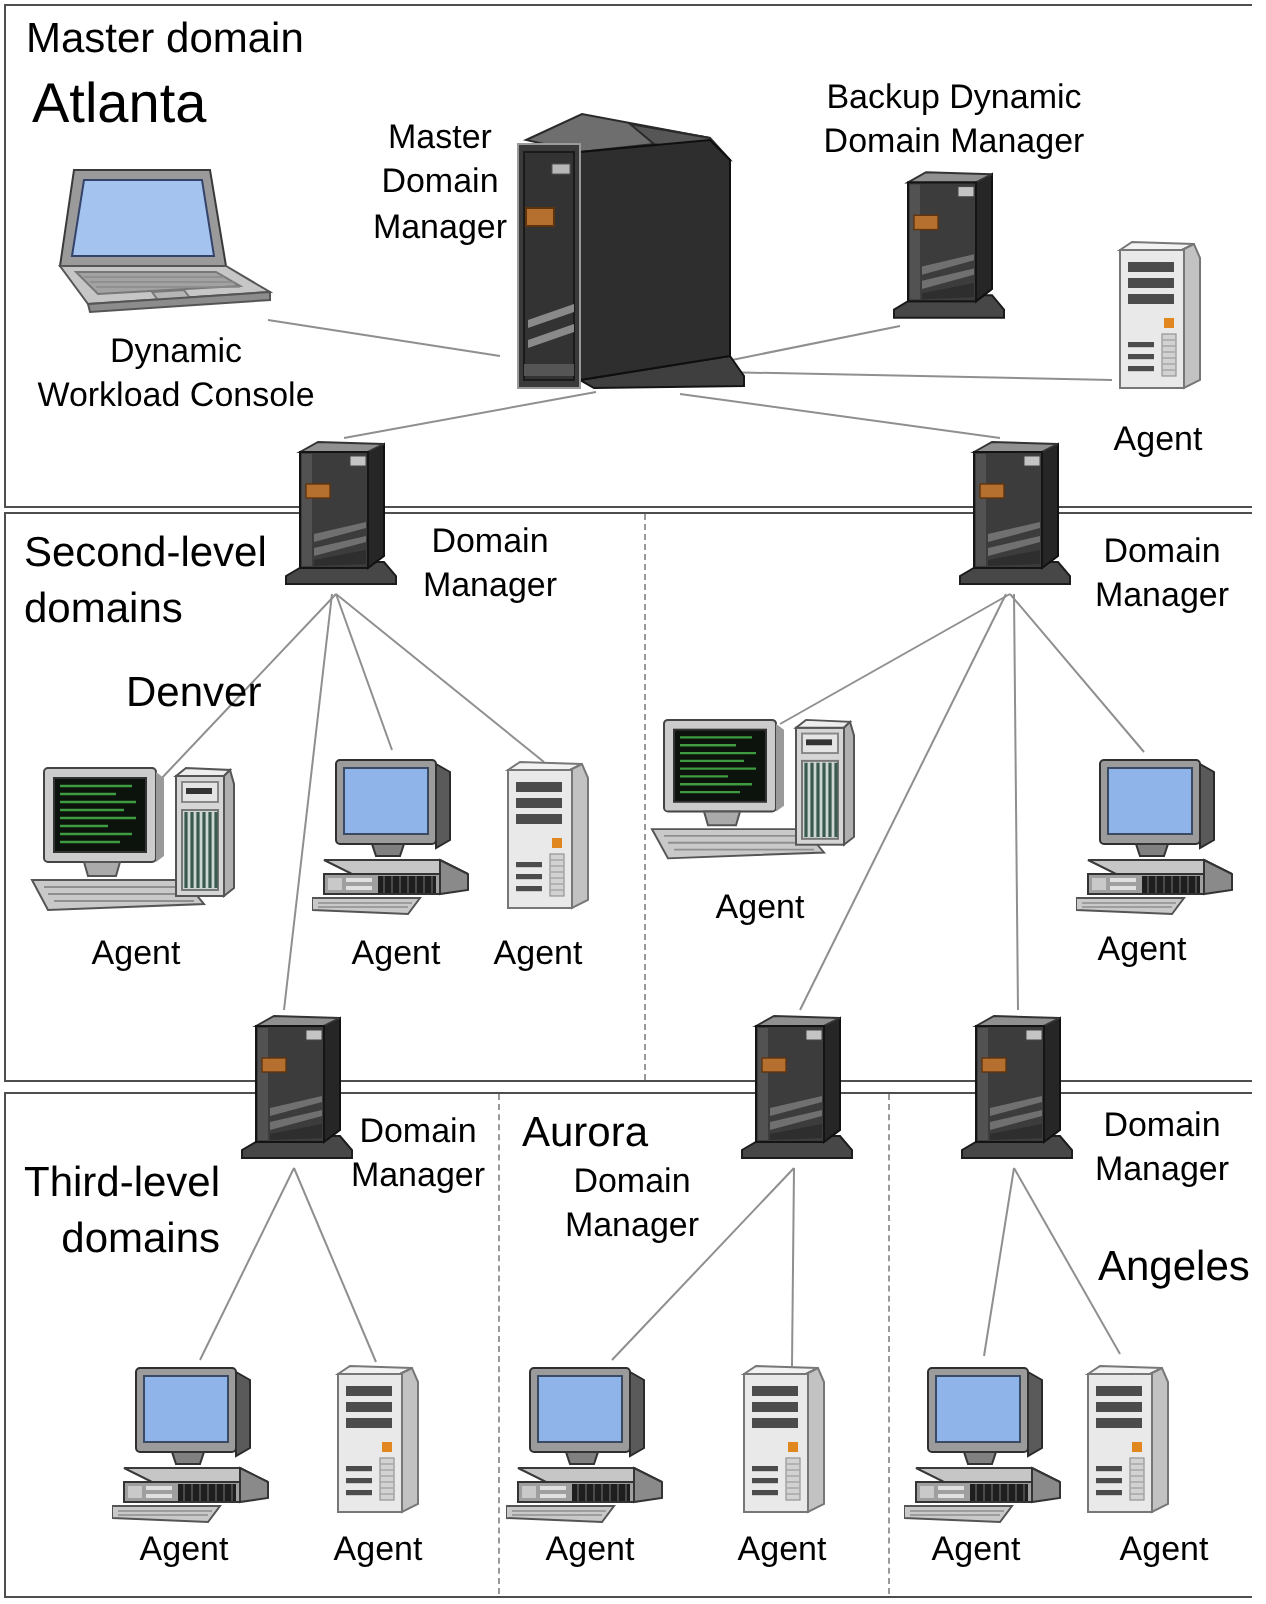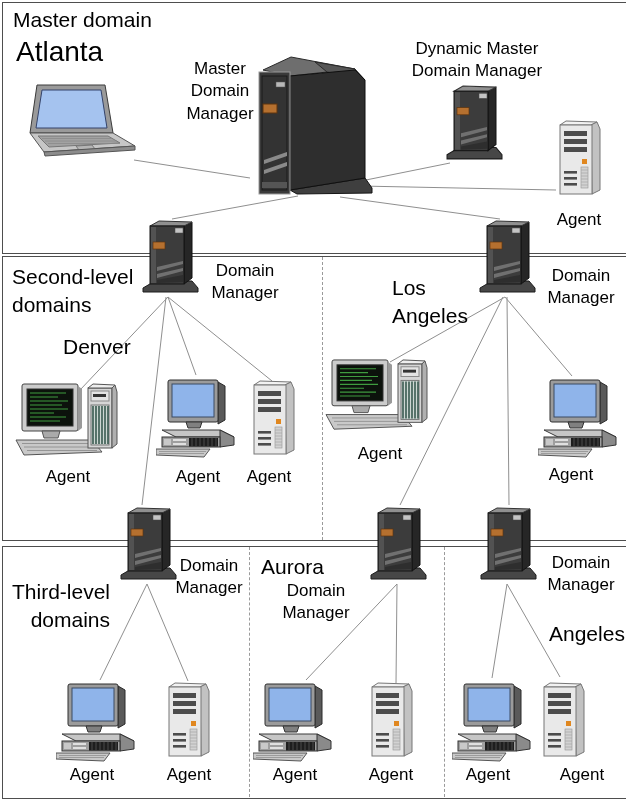--- a/index.html
+++ b/index.html
@@ -373,40 +373,40 @@
       </div>
       <div class="lbl" style="left: 16px; top: 34px; font-size: 28px;">
         <div>Atlanta</div>
       </div>
       <div class="lbl center" style="left: 220px; top: 58px; font-size: 17px;">
         <div>Master</div>
         <div>Domain</div>
         <div>Manager</div>
       </div>
       <div class="lbl center" style="left: 477px; top: 38px; font-size: 17px;">
-        <div>Dynamic Master</div>
+        <div>Backup Dynamic</div>
         <div>Domain Manager</div>
+      </div>
+      <div class="lbl center" style="left: 88px; top: 165px; font-size: 17px;">
+        <div>Dynamic</div>
+        <div>Workload Console</div>
       </div>
       <div class="lbl center" style="left: 579px; top: 209px; font-size: 17px;">
         <div>Agent</div>
       </div>
       <div class="lbl" style="left: 12px; top: 263px; font-size: 21px;">
         <div>Second-level</div>
         <div>domains</div>
       </div>
       <div class="lbl" style="left: 63px; top: 333px; font-size: 21px;">
         <div>Denver</div>
       </div>
       <div class="lbl center" style="left: 245px; top: 260px; font-size: 17px;">
         <div>Domain</div>
         <div>Manager</div>
-      </div>
-      <div class="lbl" style="left: 392px; top: 274px; font-size: 21px;">
-        <div>Los</div>
-        <div>Angeles</div>
       </div>
       <div class="lbl center" style="left: 581px; top: 265px; font-size: 17px;">
         <div>Domain</div>
         <div>Manager</div>
       </div>
       <div class="lbl center" style="left: 68px; top: 466px; font-size: 17px;">
         <div>Agent</div>
       </div>
       <div class="lbl center" style="left: 198px; top: 466px; font-size: 17px;">
         <div>Agent</div>

